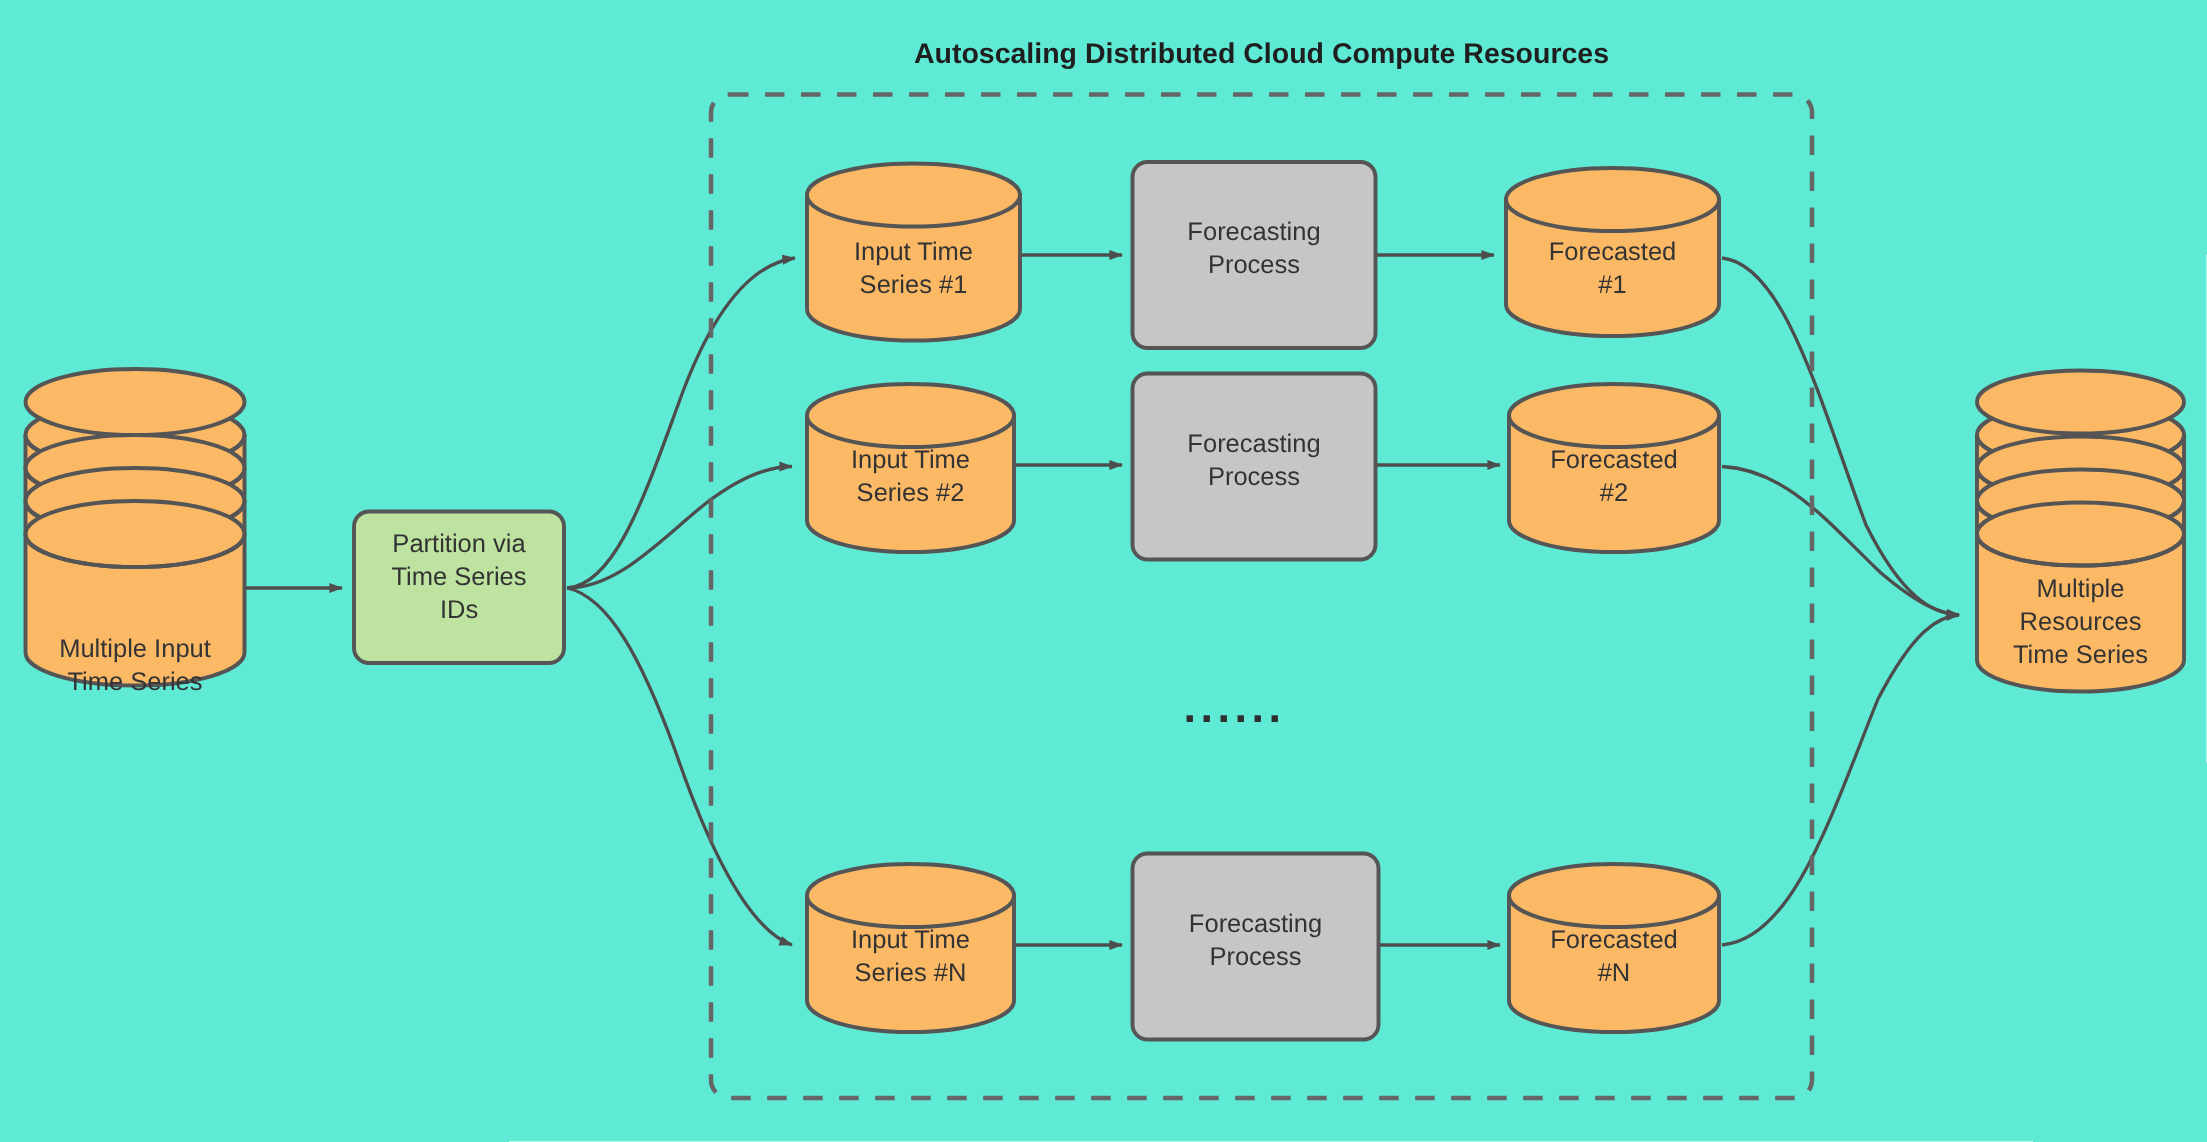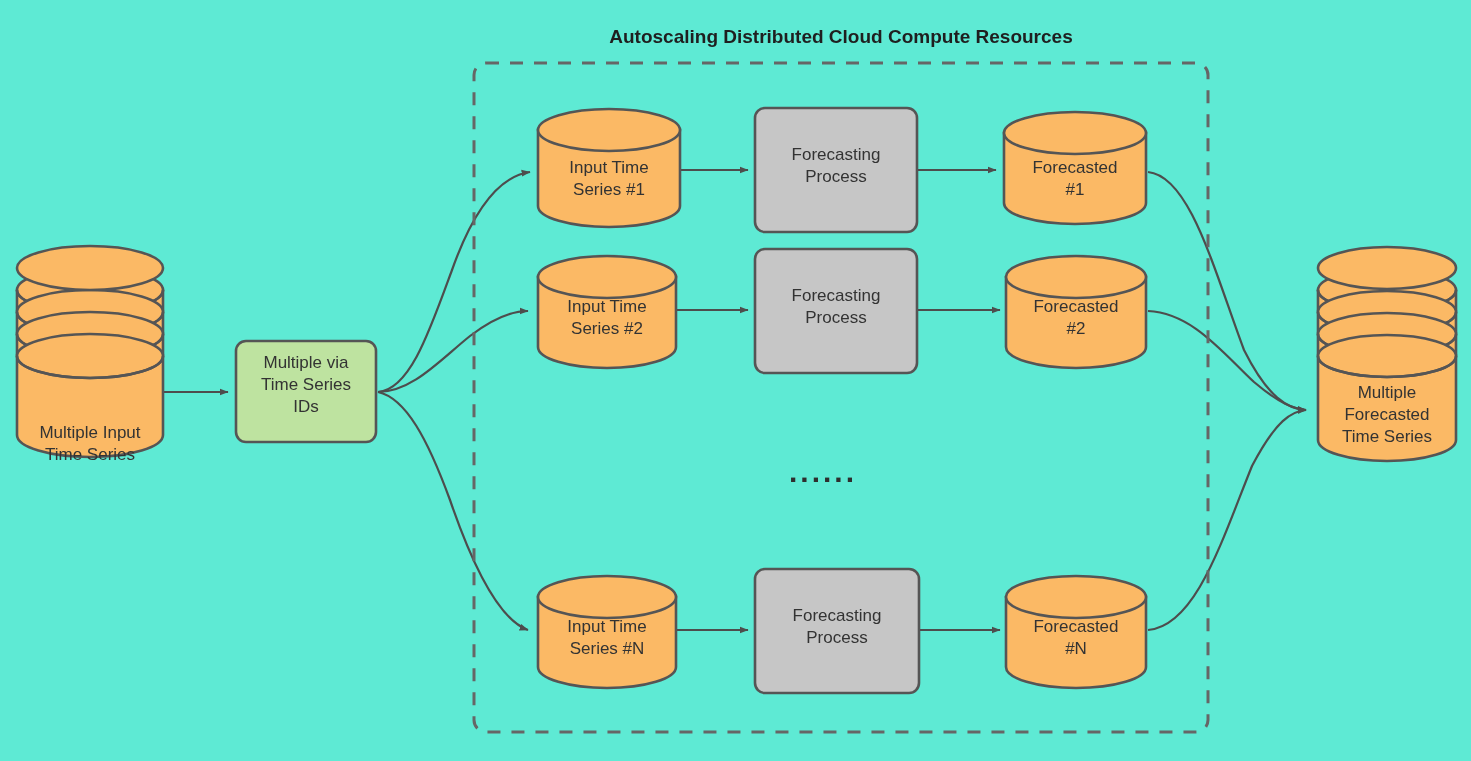--- a/index.html
+++ b/index.html
@@ -152,21 +152,21 @@
       <path d="M1318,356 A69,21 0 0 0 1456,356" fill="none" stroke="#555555" stroke-width="2.6"></path>
       <ellipse cx="1387" cy="268" rx="69" ry="21" fill="#fbb965" stroke="#555555" stroke-width="2.6"></ellipse>
     </g>
   </svg>
 
   <div class="title" style="left:474px; top:26px; width:734px;">Autoscaling Distributed Cloud Compute Resources</div>
 
   <div class="lbl" style="left:17px; top:394px; width:146px;margin-top:28px;">Multiple Input
 Time Series</div>
 
-  <div class="lbl" style="left:236px; top:352px; width:140px;">Multiple via
+  <div class="lbl" style="left:236px; top:352px; width:140px;">Partition via
 Time Series
 IDs</div>
 
   <div class="lbl" style="left:538px; top:157px; width:142px;">Input Time
 Series #1</div>
   <div class="lbl" style="left:755px; top:144px; width:162px;">Forecasting
 Process</div>
   <div class="lbl" style="left:1004px; top:157px; width:142px;">Forecasted
 #1</div>
 
@@ -178,18 +178,18 @@
 #2</div>
 
   <div class="lbl" style="left:538px; top:616px; width:138px;">Input Time
 Series #N</div>
   <div class="lbl" style="left:755px; top:605px; width:164px;">Forecasting
 Process</div>
   <div class="lbl" style="left:1006px; top:616px; width:140px;">Forecasted
 #N</div>
 
   <div class="lbl" style="left:1318px; top:382px; width:138px;">Multiple
-Forecasted
+Resources
 Time Series</div>
 
   <div class="ellipsis" style="left:789px; top:455px;">......</div>
 
 </div>
 
 </body></html>

